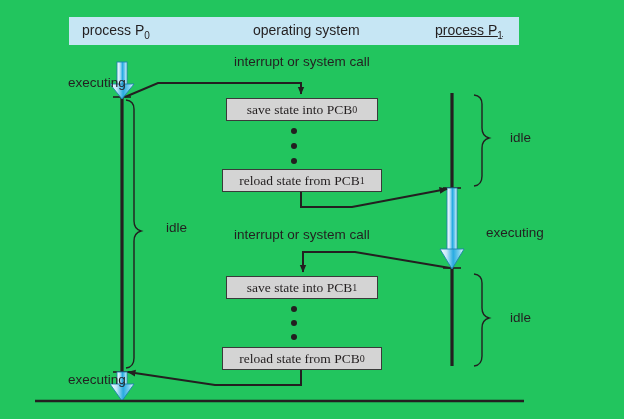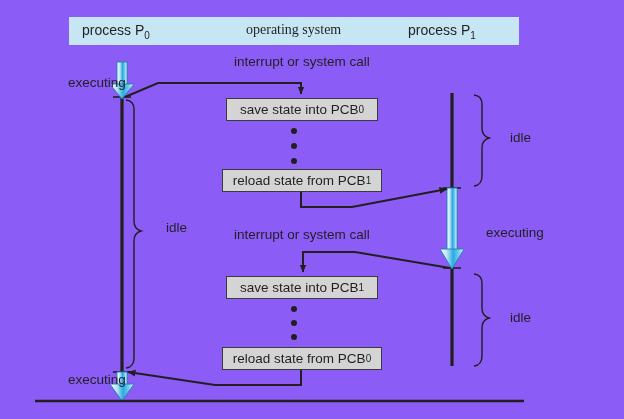--- a/index.html
+++ b/index.html
@@ -7,21 +7,21 @@
     padding: 0;
     background: #ffffff;
   }
   body {
     font-family: "Liberation Sans", sans-serif;
   }
   #canvas {
     position: relative;
     width: 624px;
     height: 419px;
-    background: #8b5cf6;
+    background: #22c55e;
     overflow: hidden;
   }
   #svg-layer {
     position: absolute;
     left: 0;
     top: 0;
     width: 624px;
     height: 419px;
   }
   .hdr-bar {
@@ -43,22 +43,22 @@
     top: 22px;
   }
   .hdr-lbl em {
     font-style: italic;
   }
   .hdr-lbl sub {
     font-size: 10px;
     font-style: normal;
   }
   .hdr-p0 { left: 82px; }
-  .hdr-os { left: 246px; font-family: Liberation Serif, serif; }
-  .hdr-p1 { left: 408px; }
+  .hdr-os { left: 253px; }
+  .hdr-p1 { left: 435px; text-decoration: underline; }
 
   .note {
     font-size: 13.5px;
     padding-left: 20px;
   }
   .note-int1 { left: 214px; top: 54px; }
   .note-int2 { left: 214px; top: 227px; }
   .note-exec-top { left: 48px; top: 75px; }
   .note-exec-bottom { left: 48px; top: 372px; }
   .note-exec-p1 { left: 466px; top: 225px; }
@@ -70,21 +70,21 @@
     position: absolute;
     background: #d4d4d4;
     border: 1.5px solid #3a3a3a;
     font-size: 13.5px;
     color: #231f20;
     display: flex;
     align-items: center;
     justify-content: center;
     white-space: nowrap;
     box-sizing: border-box;
-    font-family: Liberation Sans, sans-serif;
+    font-family: Liberation Serif, serif;
   }
   .pbox sub {
     font-size: 10px;
   }
   .pbox-1 { left: 226px; top: 98px;  width: 152px; height: 23px; }
   .pbox-2 { left: 222px; top: 169px; width: 160px; height: 23px; }
   .pbox-3 { left: 226px; top: 276px; width: 152px; height: 23px; }
   .pbox-4 { left: 222px; top: 347px; width: 160px; height: 23px; }
 </style>
 </head>

